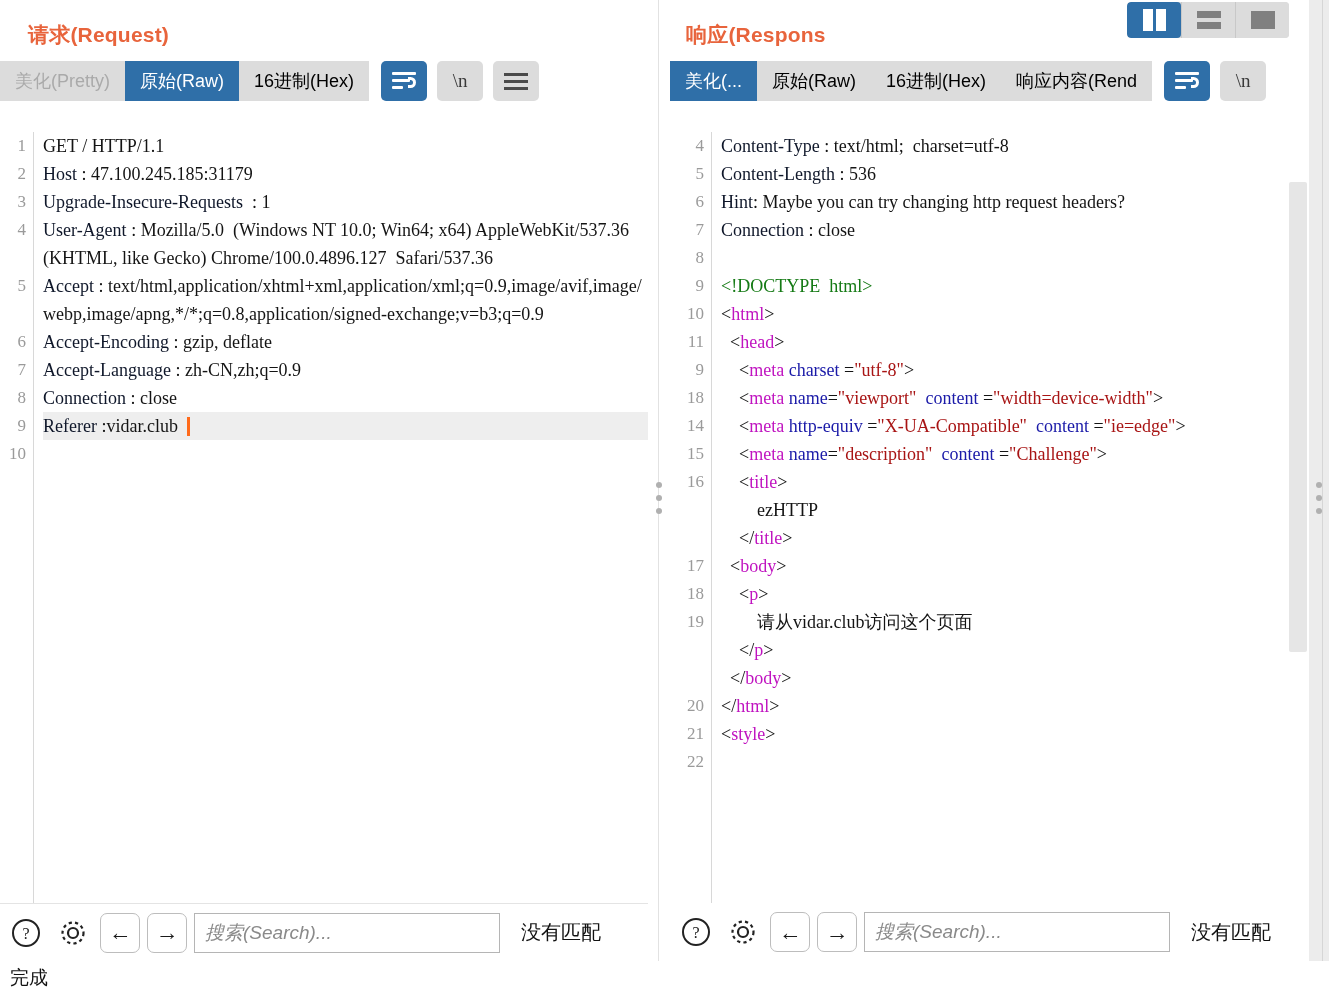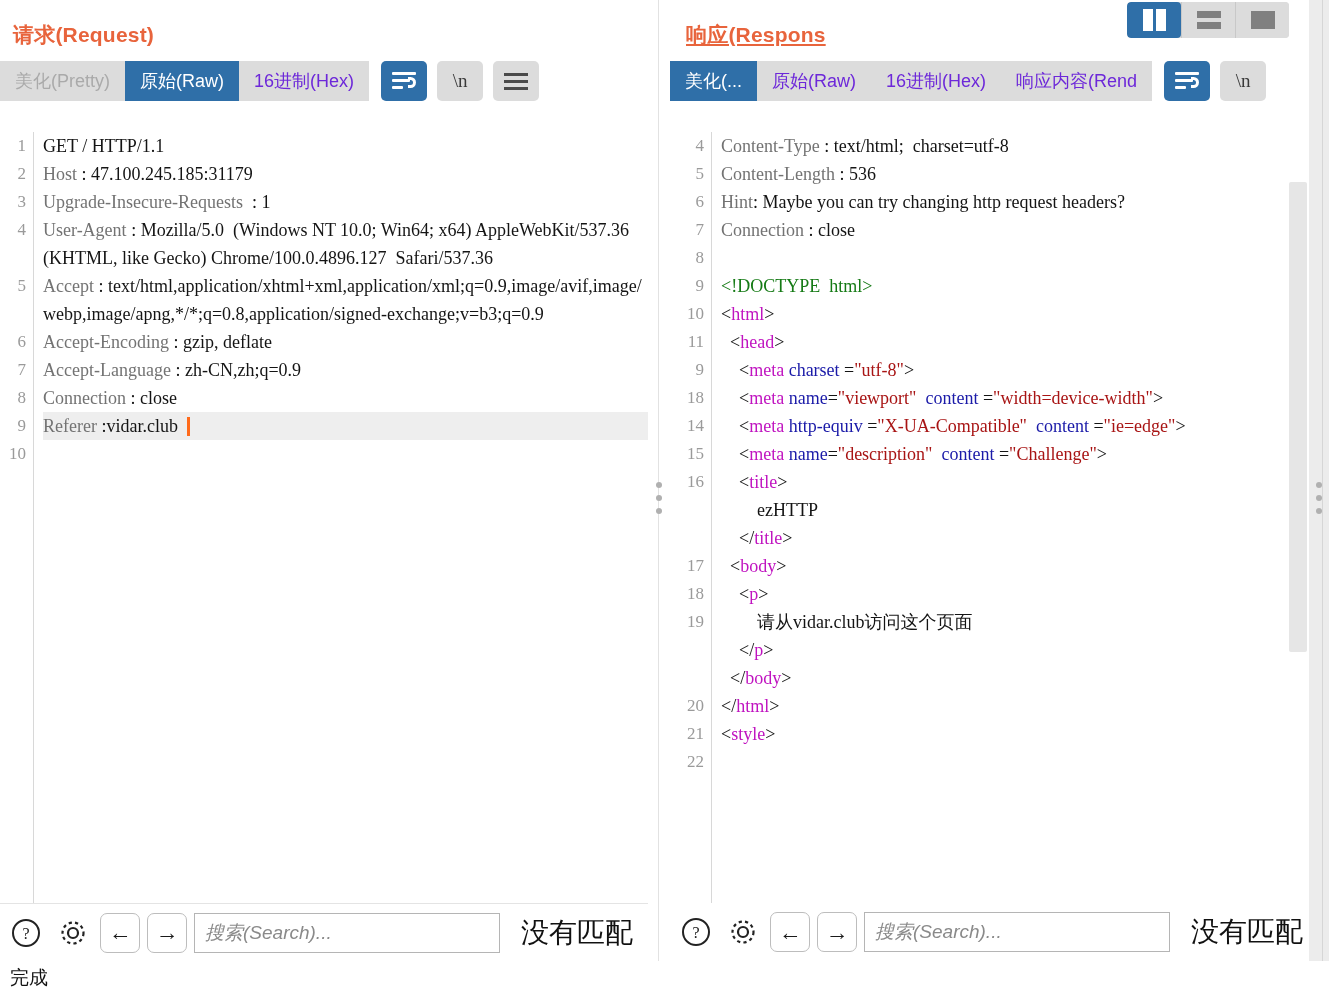--- a/index.html
+++ b/index.html
@@ -32,33 +32,33 @@
 
   
   .panes { position: absolute; inset: 0; display: flex; }
   .pane { position: relative; height: 995px; background: #fff; overflow: hidden; }
   .pane-left  { width: 648px; }
   .pane-split { width: 22px; background: #fff; position: relative; flex: none; }
   .pane-right { width: 659px; }
 
   .pane-title {
     font-size: 21px; font-weight: bold; color: #e8643c;
-    padding: 22px 0 0 13px; line-height: 1.2; letter-spacing: .2px;
-  }
-  .pane-right .pane-title { padding-left: 16px; text-decoration: underline; }
+    padding: 22px 0 0 28px; line-height: 1.2; letter-spacing: .2px;
+  }
+  .pane-right .pane-title { padding-left: 16px; }
 
   
   .tabstrip {
     position: relative; margin-top: 14px; height: 40px;
     display: flex; align-items: stretch; gap: 0;
   }
   .tabgroup { display: flex; background: #dcdcdc; height: 40px; align-items: stretch; }
   .tab {
     display: flex; align-items: center; padding: 0 15px;
-    font-size: 18px; color: #6d28d9; background: #dcdcdc;
+    font-size: 18px; color: #000000; background: #dcdcdc;
     cursor: pointer; white-space: nowrap;
   }
   .tab.disabled { color: #aaaaaa; }
   .tab.active { background: #2f6fa8; color: #ffffff; }
   .tools { display: flex; align-items: center; gap: 10px; margin-left: 12px; }
   .tool-btn {
     width: 46px; height: 40px; border-radius: 5px; background: #dcdcdc;
     display: flex; align-items: center; justify-content: center; cursor: pointer;
     flex: none;
   }
@@ -89,21 +89,21 @@
   .pane-right .gutter { width: 42px; }
   .gutter .ln { height: 28px; line-height: 28px; }
   .gutter .ln.blank { color: transparent; }
   .code {
     flex: 1; padding-left: 9px; overflow: hidden;
     font-family: "Liberation Serif", serif; font-size: 18px; color: #141414;
     white-space: pre-wrap; word-break: break-all;
   }
   .code .row { min-height: 28px; line-height: 28px; }
   .code .row.cur { background: #eeeeee; }
-  .hdr  { color: #737373; margin-top: 48px; }
+  .hdr  { color: #0f172a; margin-top: 48px; }
   .tagp { color: #c014c0; }
   .attr { color: #1a1aa8; }
   .str  { color: #a81414; }
   .doct { color: #157a15; }
   .cursor {
     display: inline-block; width: 3px; height: 19px; background: #ff6a1a;
     vertical-align: -4px; margin-left: 9px;
   }
 
   
@@ -144,21 +144,21 @@
     width: 40px; height: 40px; border: 1px solid #bdbdbd; border-radius: 7px;
     background: #fff; display: flex; align-items: center; justify-content: center;
     cursor: pointer; font-size: 23px; color: #1a1a1a; flex: none;
   }
   .search-field {
     height: 40px; flex: 1; max-width: 306px; border: 1px solid #b5b5b5;
     background: #fff; padding: 0 10px; font-size: 19px; 
     color: #7a7a7a; font-family: "Liberation Sans", sans-serif;
   }
   .search-field::placeholder { color: #8a8a8a; font-style: italic; }
-  .match-label { font-size: 28px; color: #111; margin-left: 14px; white-space: nowrap; }
+  .match-label { font-size: 20px; color: #111; margin-left: 14px; white-space: nowrap; }
   .statusbar {
     position: absolute; left: 0; bottom: 0; width: 1329px; height: 34px;
     display: flex; align-items: center; padding-left: 10px;
     font-size: 19px; color: #111; background: #fff; z-index: 35;
   }
 </style>
 </head>
 <body>
 
 <div class="app">

